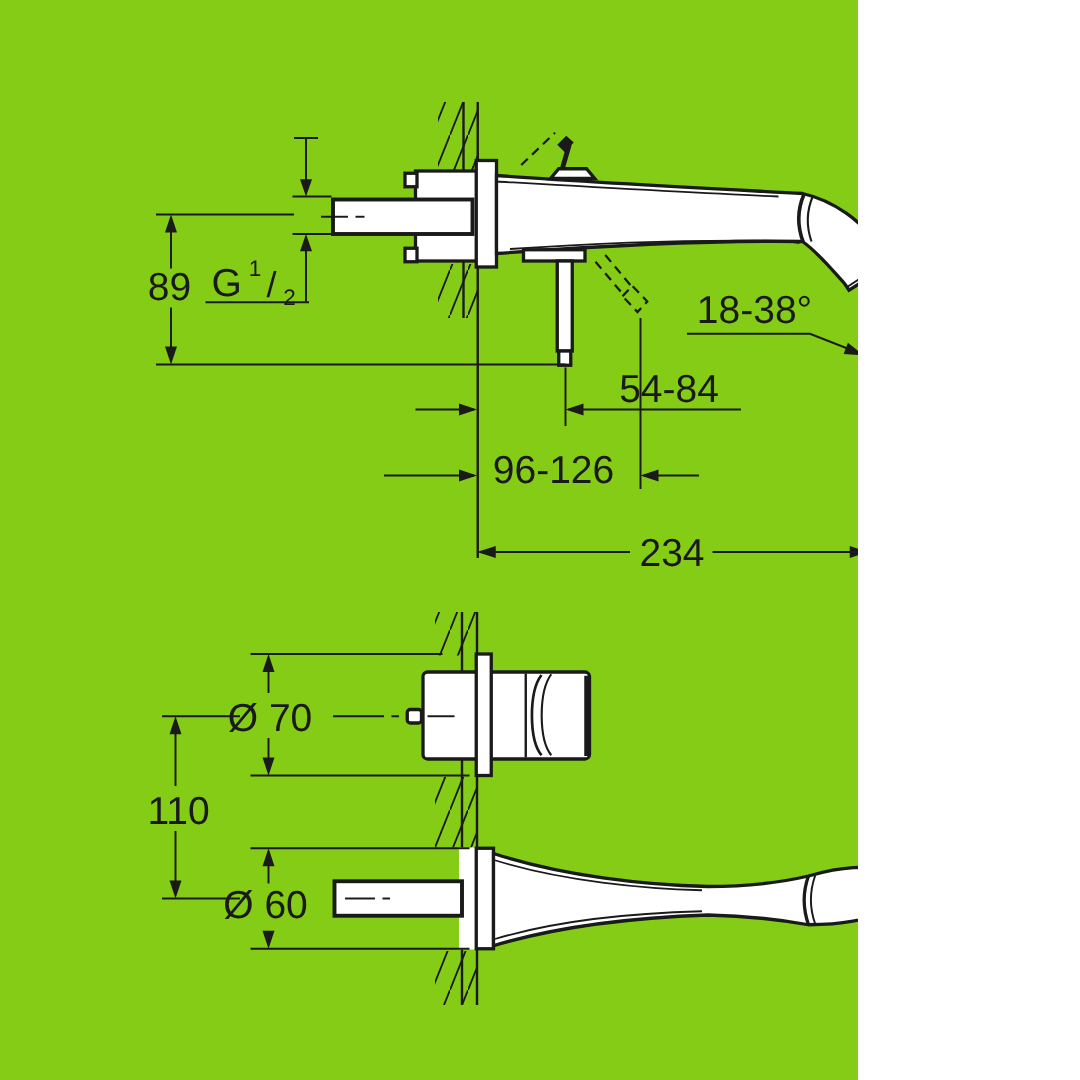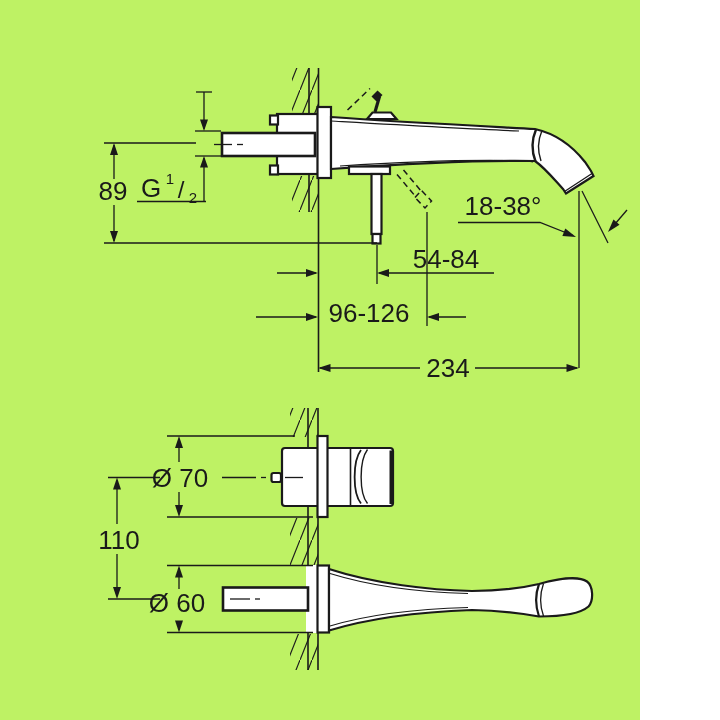--- a/index.html
+++ b/index.html
@@ -1,16 +1,16 @@
 <!DOCTYPE html>
 <html><head>
 <meta charset="utf-8">
 <style>
   html,body{margin:0;padding:0;background:#fff;}
-  .stage{width:640px;height:720px;background:#bef264;position:relative;overflow:hidden;}
+  .stage{width:572px;height:720px;background:#84cc16;position:relative;overflow:hidden;}
   svg{display:block;}
   text{font-family:"Liberation Sans", sans-serif;fill:#1a1a1a;}
   .dim-text{font-size:26px;}
   .dim-text-small{font-size:15px;}
   .dim-text-slash{font-size:24px;}
   .thin{stroke:#1a1a1a;stroke-width:1.3;fill:none;}
   .thick{stroke:#1a1a1a;stroke-width:2.2;fill:#fff;}
   .heavy{stroke:#1a1a1a;stroke-width:2.6;fill:#fff;}
   .detail{stroke:#1a1a1a;stroke-width:1.2;fill:none;}
   .wall{stroke:#1a1a1a;stroke-width:1.6;fill:none;}

